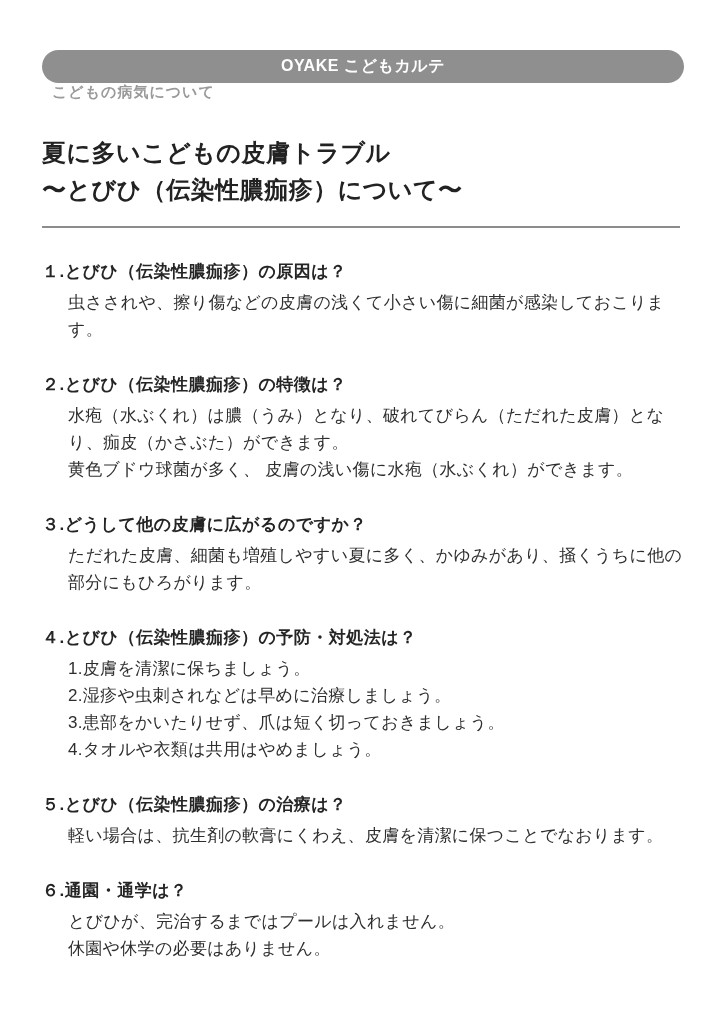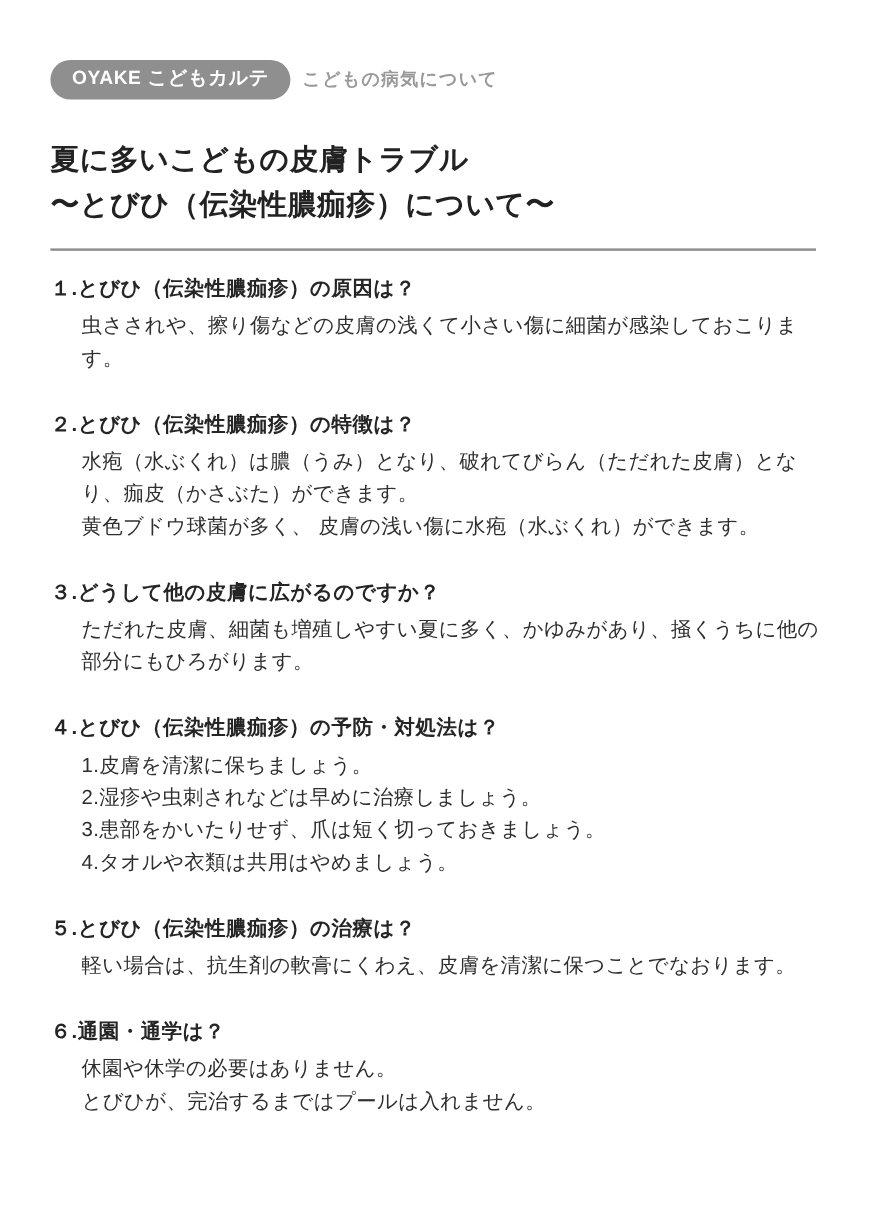--- a/index.html
+++ b/index.html
@@ -8,21 +8,21 @@
     width: 724px;
     height: 1024px;
     background: #ffffff;
     position: relative;
     padding: 50px 40px 0 42px;
     font-family: "Liberation Sans", "DejaVu Sans", sans-serif;
     overflow: hidden;
   }
   .header {
     display: flex;
-    align-items: center;
+    flex-direction: column;
   }
   .badge {
     display: inline-flex;
     align-items: center;
     justify-content: center;
     background: #8f8f8f;
     color: #ffffff;
     font-weight: bold;
     font-size: 16px;
     line-height: 1;
@@ -45,21 +45,21 @@
     color: #222222;
     letter-spacing: 0.5px;
   }
   .divider {
     margin-top: 18px;
     width: 638px;
     border: none;
     border-top: 2px solid #8c8c8c;
   }
   .sections {
-    margin-top: 21px;
+    margin-top: 33px;
   }
   .section {
     margin-bottom: 31px;
   }
   .section-heading {
     font-size: 17px;
     line-height: 22px;
     font-weight: bold;
     color: #252525;
     letter-spacing: 0.5px;
@@ -128,19 +128,19 @@
     <div class="section">
       <div class="section-heading">５.とびひ（伝染性膿痂疹）の治療は？</div>
       <div class="section-body">
         <p>軽い場合は、抗生剤の軟膏にくわえ、皮膚を清潔に保つことでなおります。</p>
       </div>
     </div>
 
     <div class="section">
       <div class="section-heading">６.通園・通学は？</div>
       <div class="section-body">
+        <p>とびひが、完治するまではプールは入れません。</p>
         <p>休園や休学の必要はありません。</p>
-        <p>とびひが、完治するまではプールは入れません。</p>
       </div>
     </div>
 
   </div>
 </div>
 
 </body></html>

